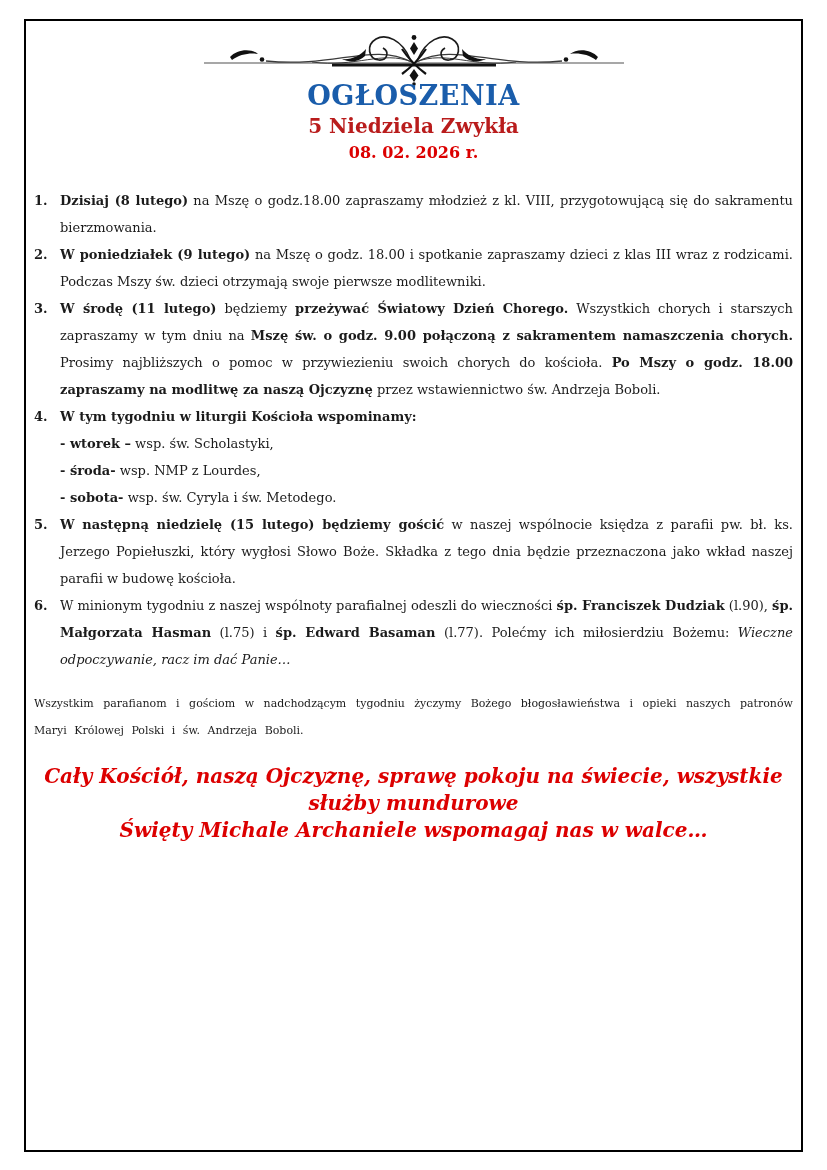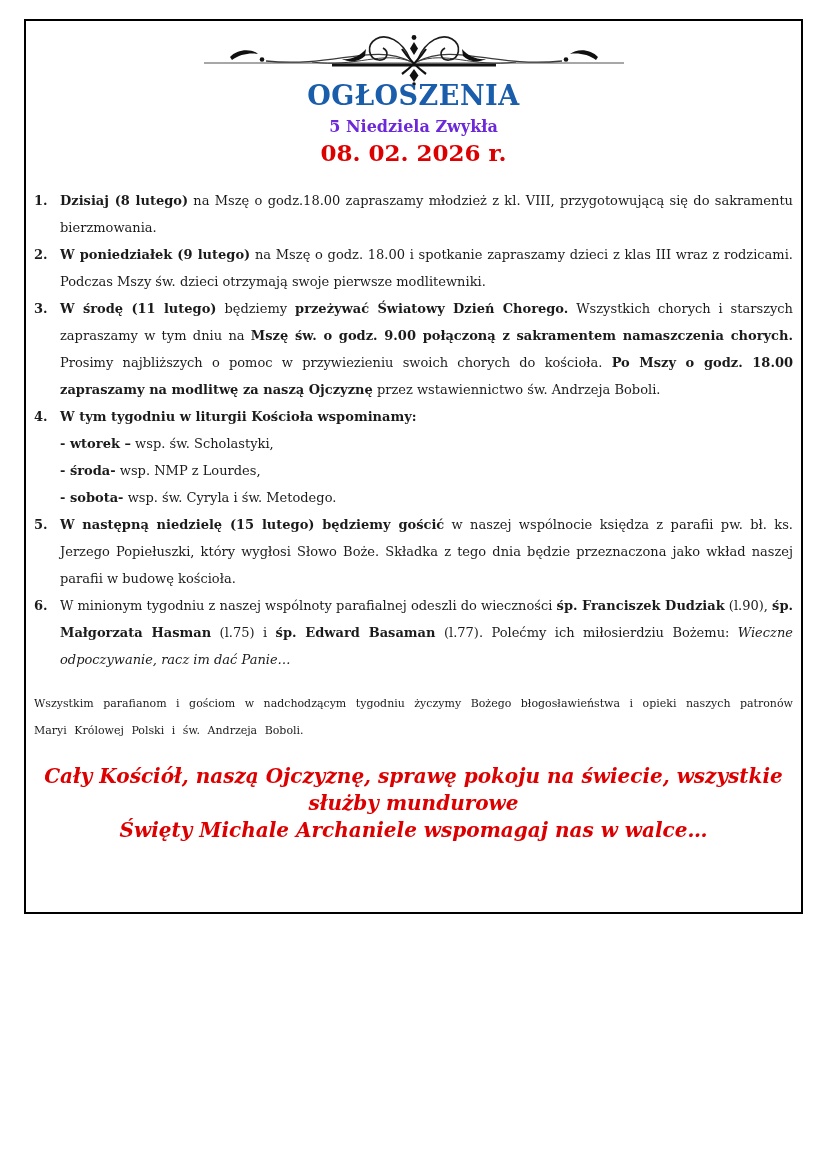--- a/index.html
+++ b/index.html
@@ -12,21 +12,21 @@
     height: 1170px;
     position: relative;
     font-family: "DejaVu Serif", "Liberation Serif", serif;
     color: #1b1b1b;
   }
   .frame {
     position: absolute;
     left: 24px;
     top: 19px;
     width: 779px;
-    height: 895px;
+    height: 1133px;
     border: 2px solid #000000;
     box-sizing: border-box;
     padding: 0 8px;
     overflow: hidden;
   }
   .ornament {
     display: block;
     margin: 11px auto 0;
     width: 420px;
     height: 54px;
@@ -36,29 +36,29 @@
     text-align: center;
     font-size: 27px;
     font-weight: bold;
     letter-spacing: 0.5px;
     color: #1a5dab;
     line-height: 31px;
   }
   .page-subtitle {
     margin: 3px 0 0;
     text-align: center;
-    font-size: 16px;
+    font-size: 20px;
     font-weight: bold;
-    color: #6d28d9;
+    color: #b91c1c;
     line-height: 25px;
   }
   .page-date {
     margin: 1px 0 0;
     text-align: center;
-    font-size: 23px;
+    font-size: 16px;
     font-weight: bold;
     color: #dc0000;
     line-height: 25px;
   }
   .list {
     margin-top: 22px;
   }
   .item {
     font-size: 13px;
     line-height: 27px;

